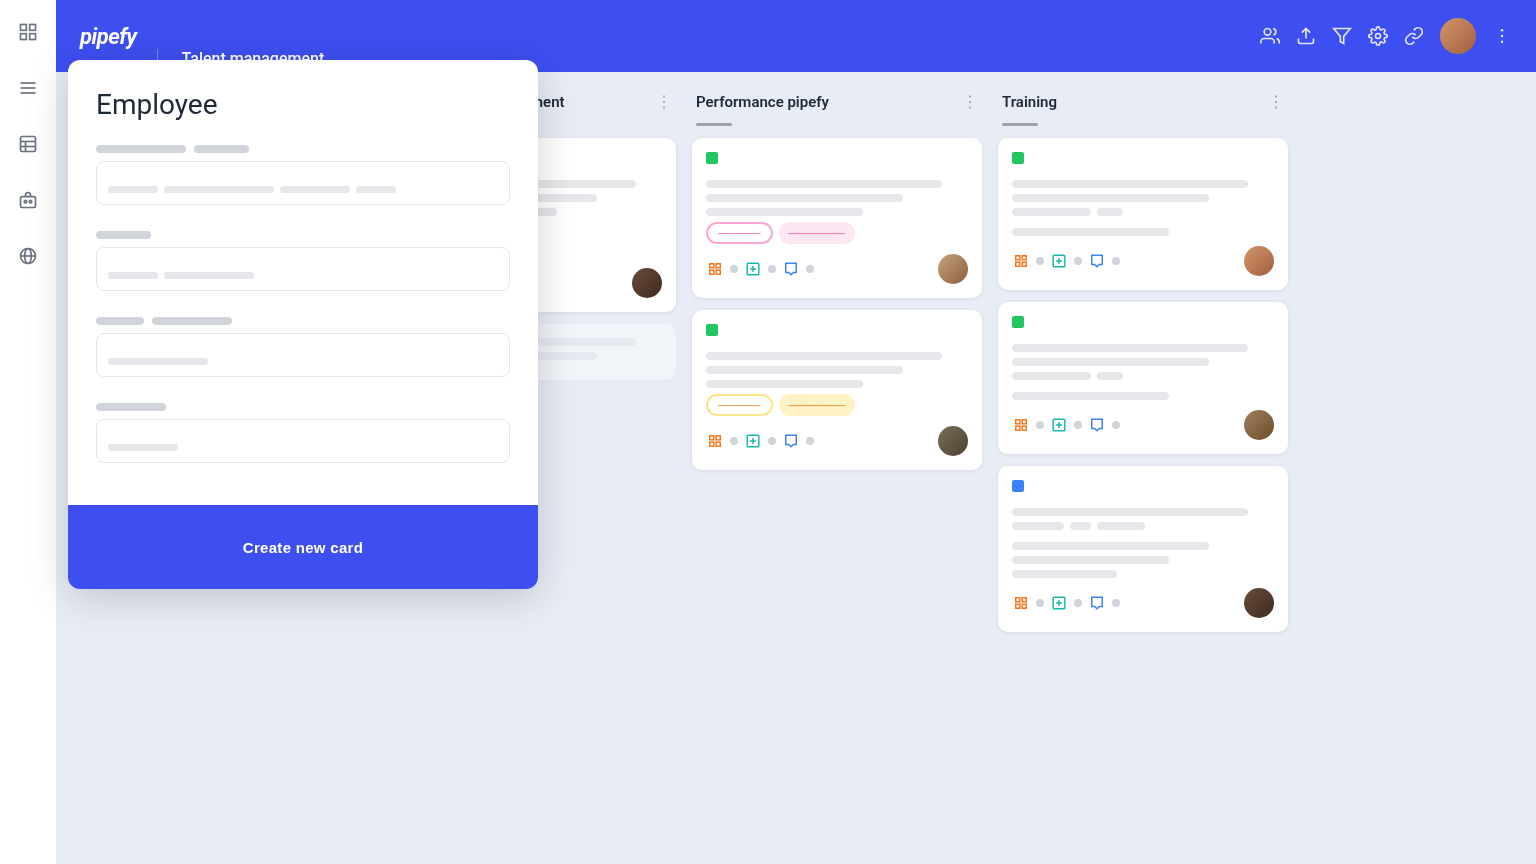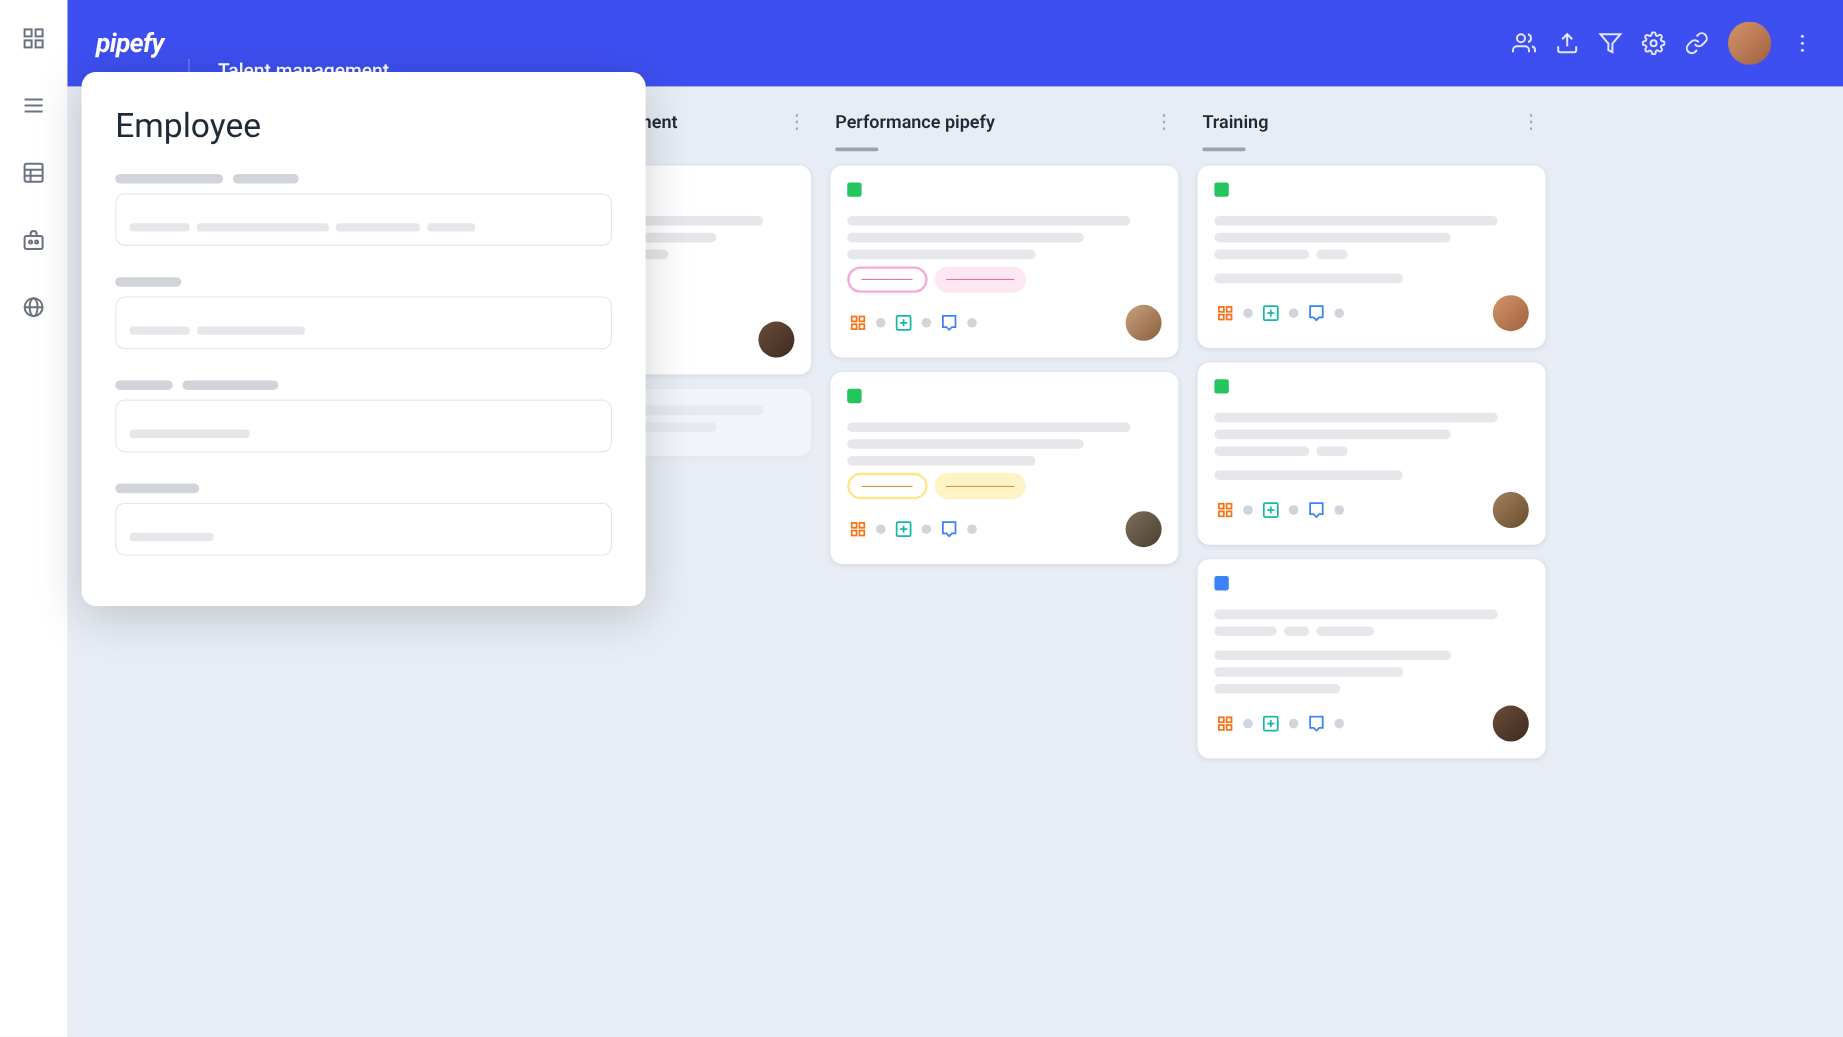--- a/index.html
+++ b/index.html
@@ -785,16 +785,19 @@
           <div class="field-label-row">
             <div class="field-label-skeleton" style="width:70px;"></div>
           </div>
           <input type="text" class="field-input" value="" style="">
           <div style="position:relative; pointer-events:none; margin-top:-38px; padding:0 12px; display:flex; align-items:center; gap:6px; height:44px;">
             <div class="input-skeleton" style="width:70px;"></div>
           </div>
         </div>
 
       </div>
+      <div class="modal-footer">
+        <button class="create-btn">Create new card</button>
+      </div>
     </div>
   </div>
 
 </div>
 
 </body></html>

